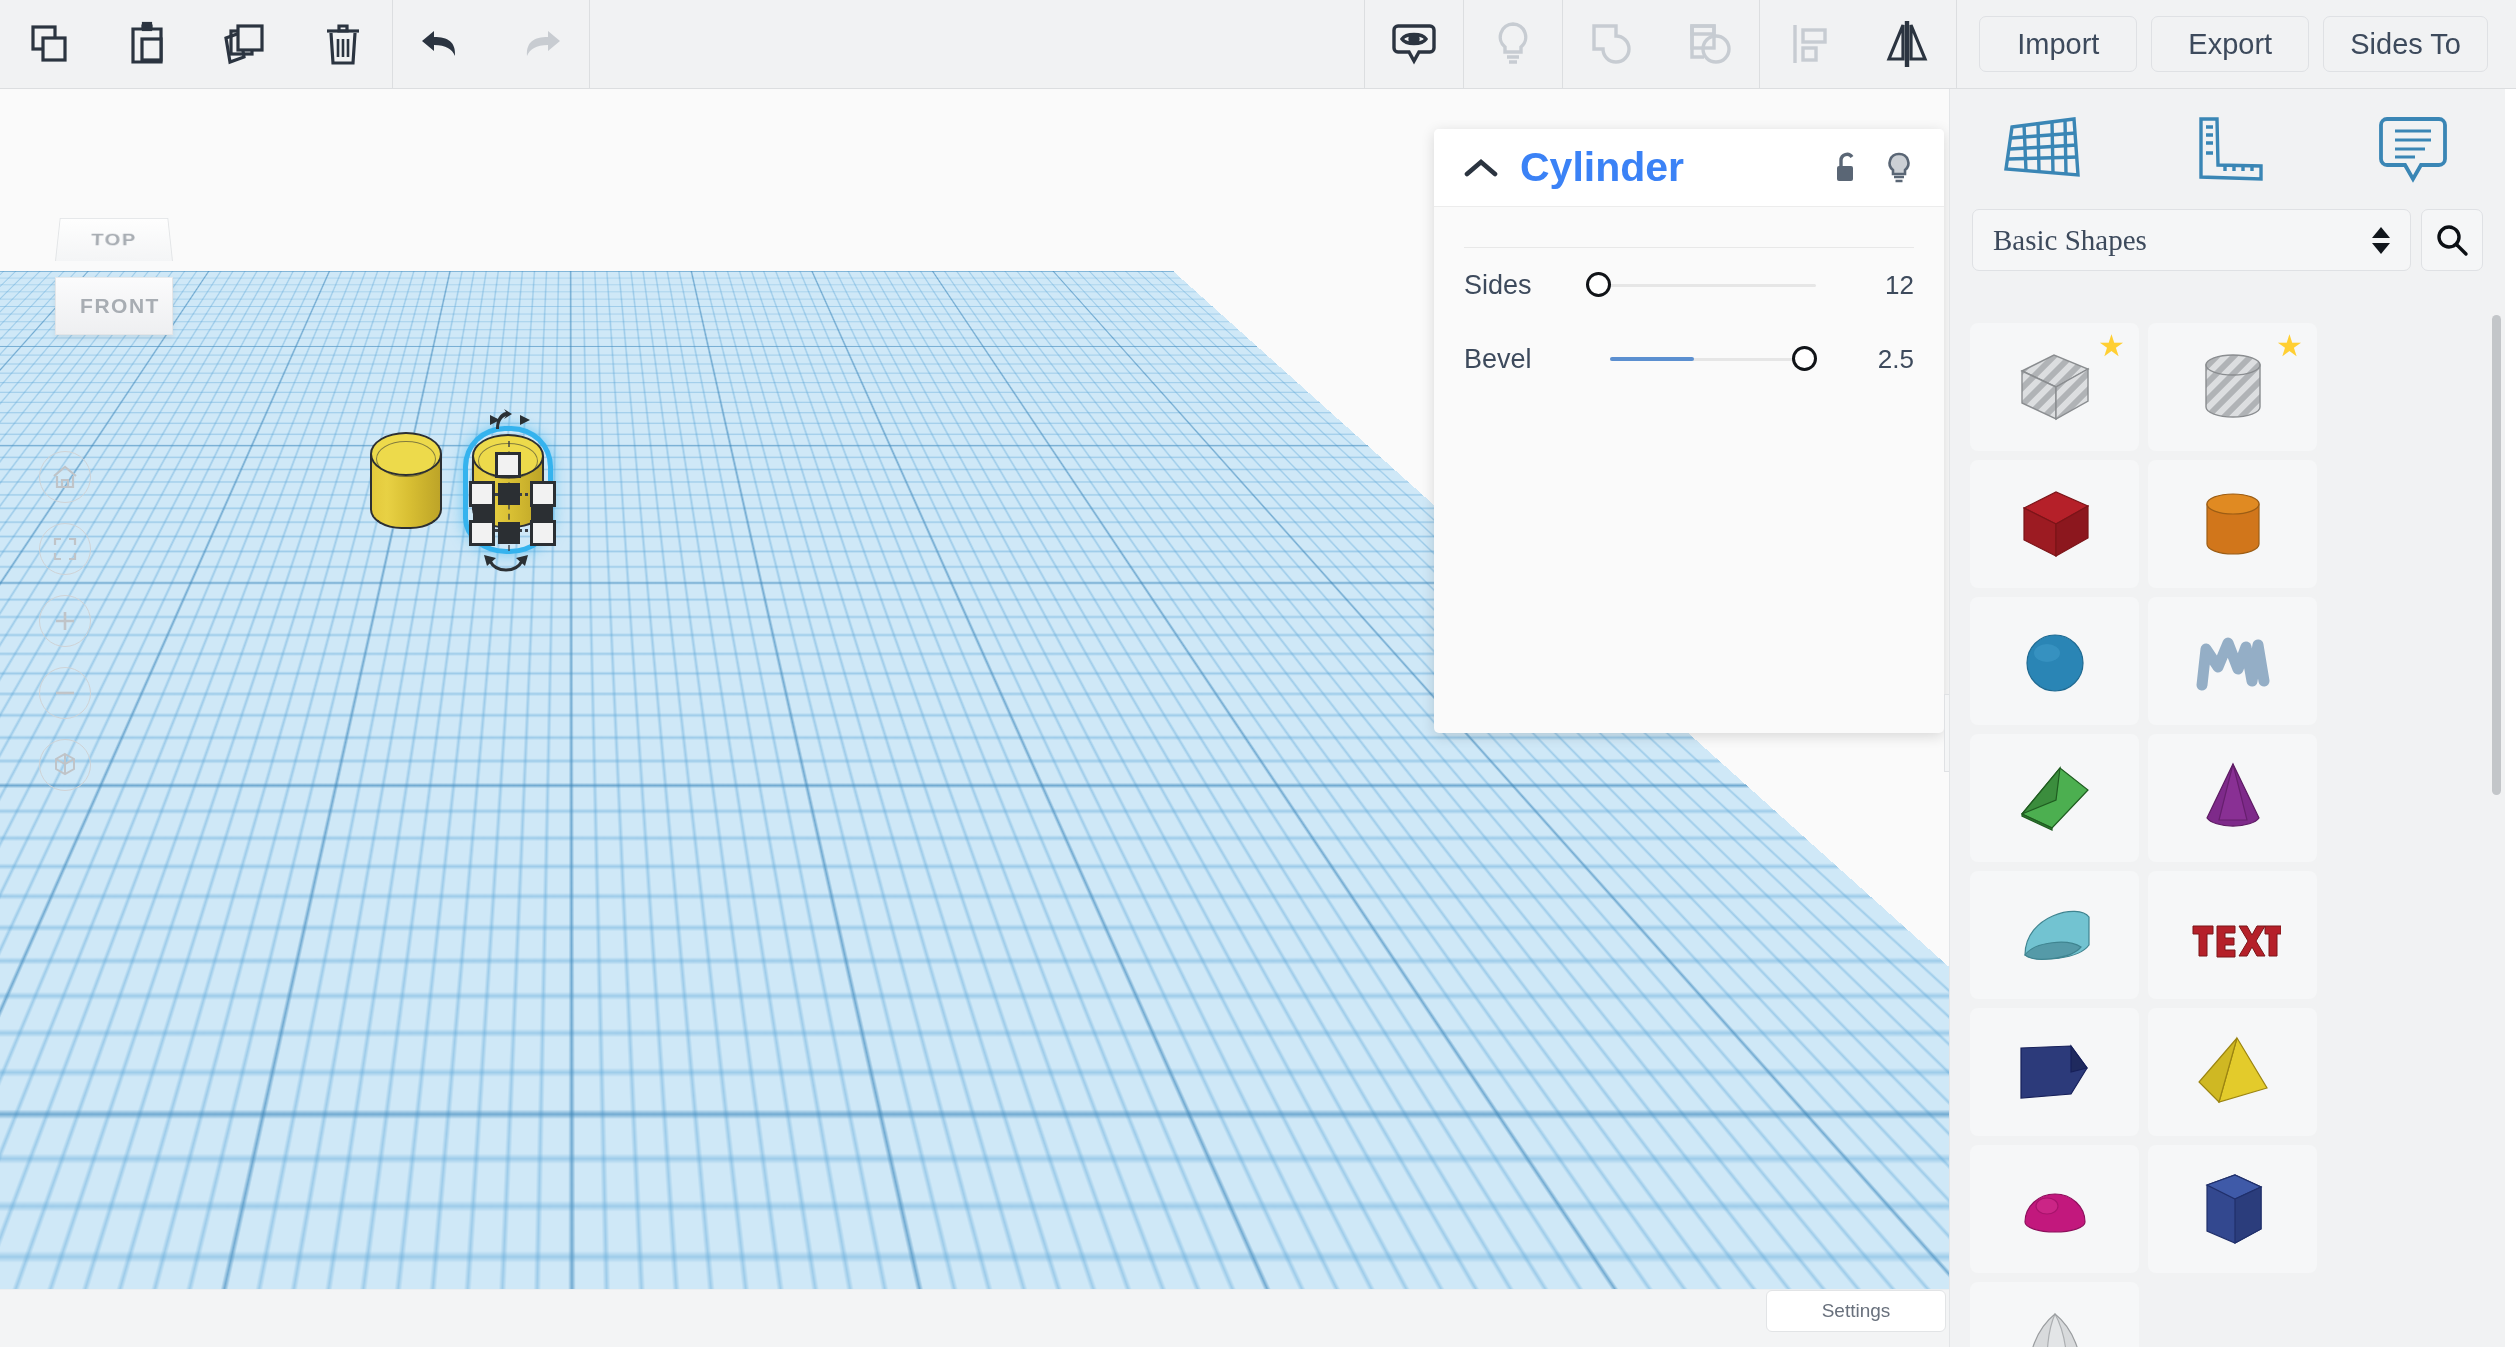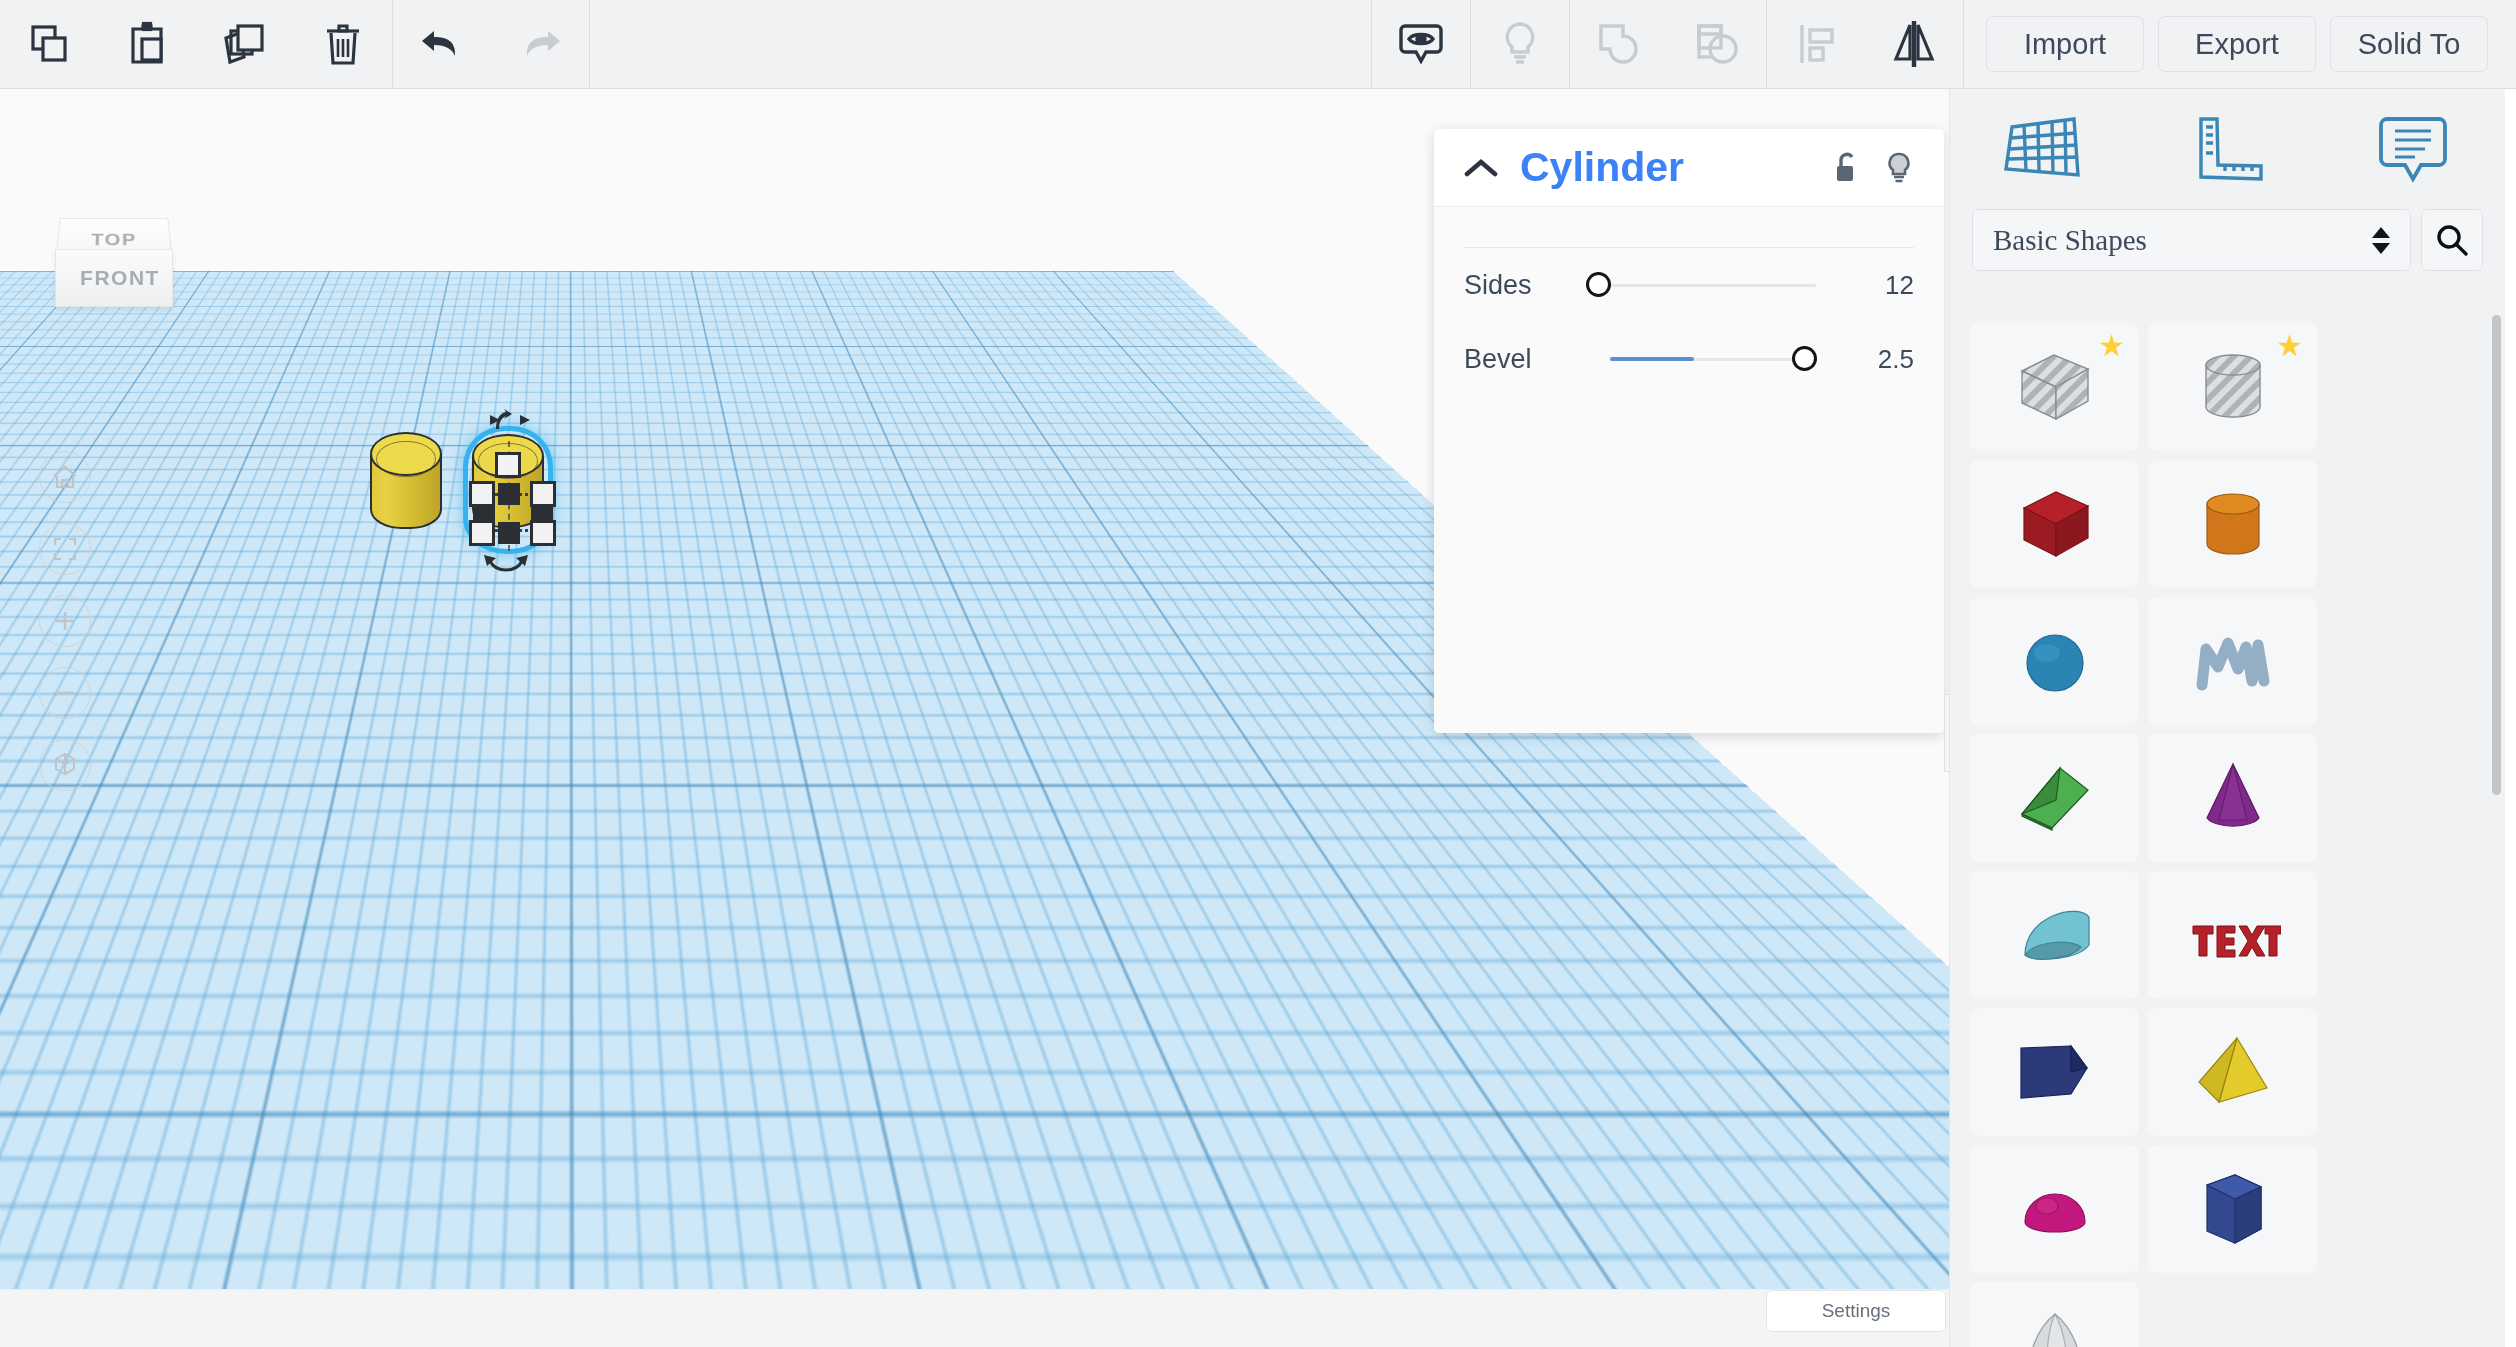--- a/index.html
+++ b/index.html
@@ -67,21 +67,21 @@
   .vc-face {
     position:absolute; left:0; width:118px; display:flex; align-items:center; justify-content:center;
     font-size:21px; font-weight:bold; color:#a8adb3; letter-spacing:1.5px;
   }
   .vc-top {
     top:0; height:52px; background:linear-gradient(#fefefe,#f4f5f6);
     border:1px solid #e3e5e7; border-bottom:none;
     transform: perspective(260px) rotateX(26deg); transform-origin:50% 100%;
   }
   .vc-front {
-    top:40px; height:58px; background:linear-gradient(#fbfbfc,#eeeff1);
+    top:68px; height:58px; background:linear-gradient(#fbfbfc,#eeeff1);
     border:1px solid #e3e5e7; border-top:1px solid #e8eaec;
     box-shadow:0 3px 6px rgba(0,0,0,.07);
     padding-left:12px;
   }
 
   .navbtns { position:absolute; left:39px; top:362px; display:flex; flex-direction:column; gap:20px; }
   .navbtn {
     width:52px; height:52px; border-radius:50%; border:1.6px solid #cfd2d5;
     background:transparent; display:flex; align-items:center; justify-content:center; cursor:pointer;
   }
@@ -314,21 +314,21 @@
               <path d="M28 4v46" stroke-width="4.4"></path>
         </g>
           </svg>
       </div>
       <div class="tb-sep"></div>
     </div>
 
     <div class="tb-right-actions">
       <div class="pillbtn">Import</div>
       <div class="pillbtn">Export</div>
-      <div class="pillbtn">Solid To</div>
+      <div class="pillbtn">Sides To</div>
     </div>
   </div>
 
   <div class="canvas">
 
     <div class="workplane-wrap">
       <div class="workplane"></div>
     </div>
 
     <div class="viewcube">

